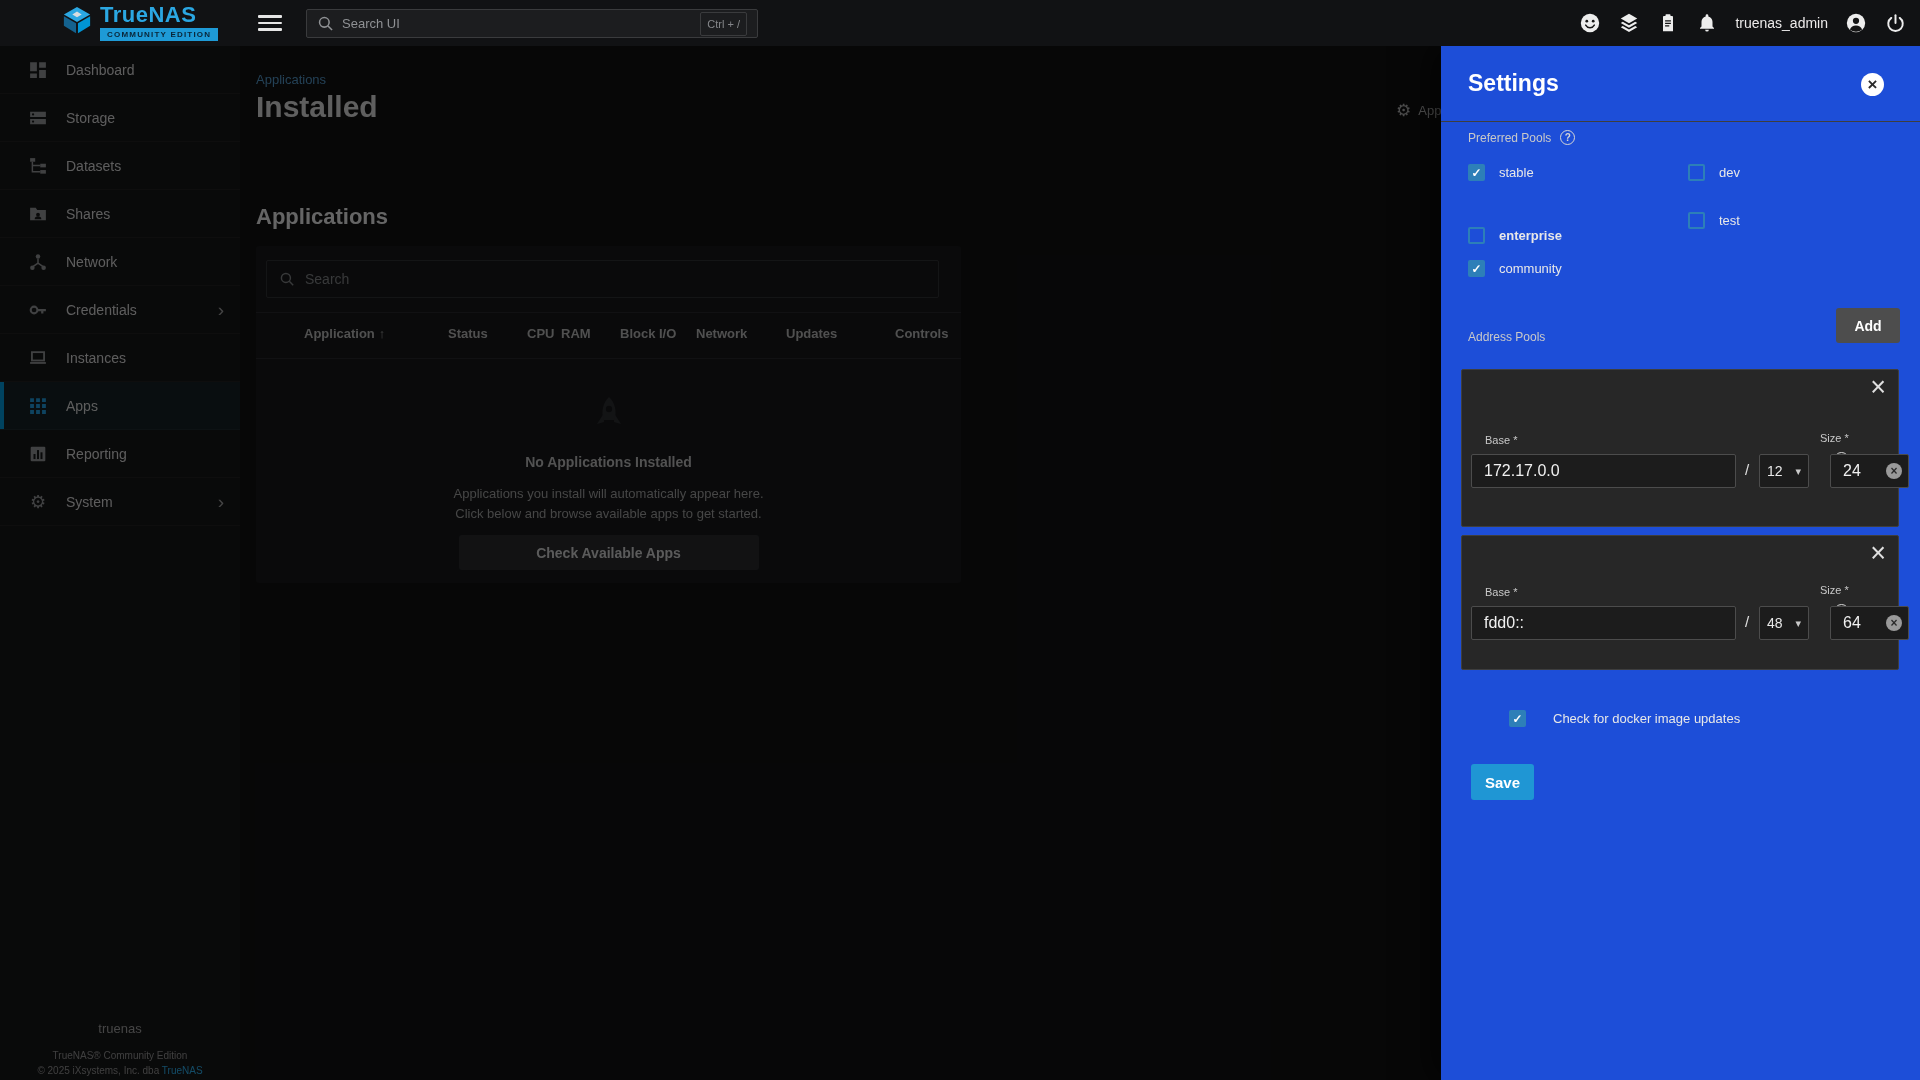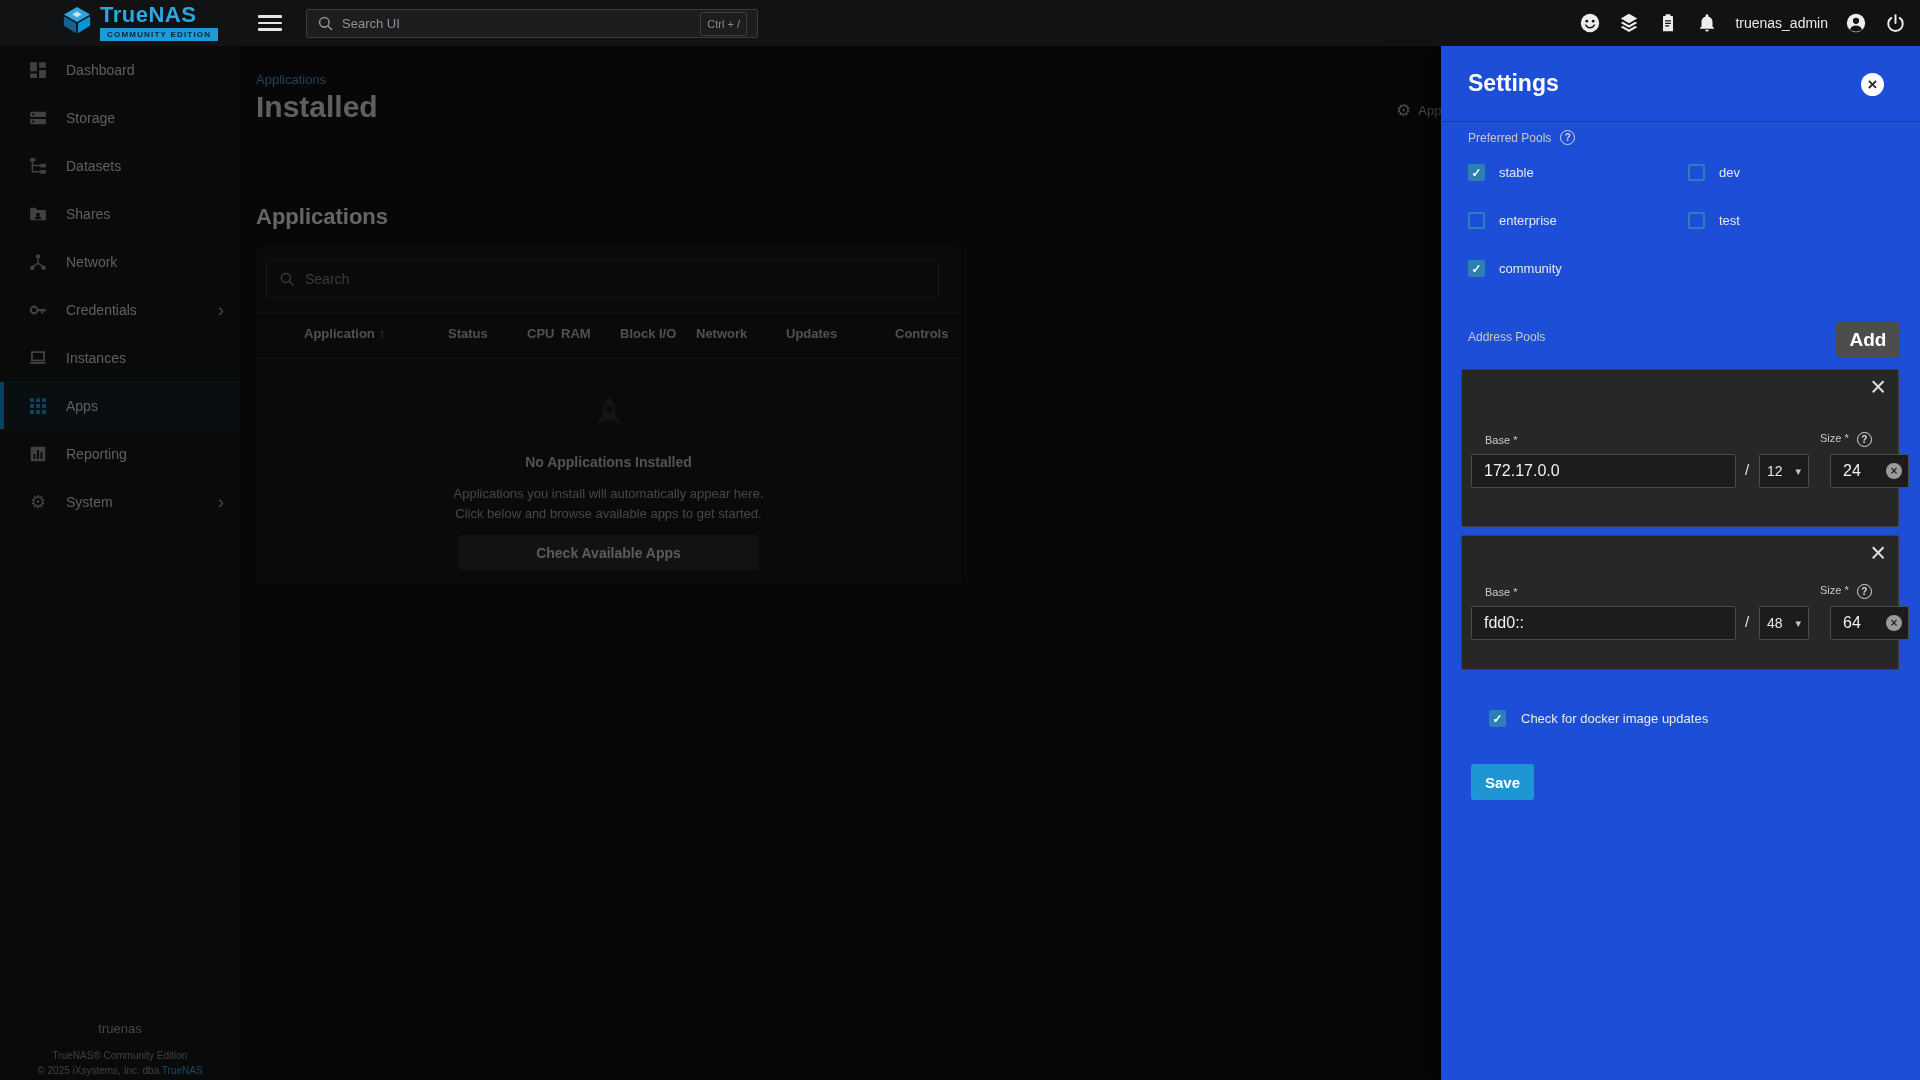--- a/index.html
+++ b/index.html
@@ -70,43 +70,43 @@
   .help-ic { width: 15px; height: 15px; border-radius: 50%; border: 1.5px solid #d6d6d6; color: #d6d6d6; font-size: 10px; font-weight: bold; display: inline-flex; align-items: center; justify-content: center; cursor: pointer; }
   .trains-label-row { position: absolute; left: 27px; top: 84px; display: flex; align-items: center; gap: 9px; }
 
   .train-row { position: absolute; display: flex; align-items: center; gap: 14px; cursor: pointer; }
   .cb { width: 17px; height: 17px; border: 2px solid #2d7fb8; border-radius: 2px; display: inline-flex; align-items: center; justify-content: center; flex: none; cursor: pointer; }
   .cb.checked { background: #2d7fb8; }
   .cb.checked::after { content: "✓"; color: #ffffff; font-size: 12px; font-weight: bold; line-height: 1; }
   .train-row .lbl, .docker-row .lbl { color: #e8e8e8; font-size: 13px; }
 
   .pools-label-row { position: absolute; left: 27px; top: 284px; display: flex; align-items: center; }
-  .add-btn { position: absolute; left: 395px; top: 276px; width: 64px; height: 35px; background: #4d4d4d; border-radius: 3px; color: #ffffff; font-size: 19px; font-weight: bold; display: flex; align-items: center; justify-content: center; cursor: pointer; }
+  .add-btn { position: absolute; left: 395px; top: 262px; width: 64px; height: 35px; background: #4d4d4d; border-radius: 3px; color: #ffffff; font-size: 14px; font-weight: bold; display: flex; align-items: center; justify-content: center; cursor: pointer; }
 
   .pool-card { position: absolute; left: 20px; width: 438px; height: 150px; background: #272727; border: 1px solid #3e3e3e; border-radius: 2px; }
   .pool-card.p0 { top: 323px; height: 158px; }
   .pool-card.p1 { top: 489px; height: 135px; }
   .pool-close { position: absolute; right: 12px; top: 4px; color: #e0e0e0; font-size: 27px; font-weight: normal; line-height: 1; cursor: pointer; }
   .pool-base-label { position: absolute; left: 23px; top: 64px; }
   .pool-card.p1 .pool-base-label { top: 50px; }
-  .pool-size-label { position: absolute; left: 358px; top: 62px; display: flex; align-items: flex-start; gap: 8px; }
+  .pool-size-label { position: absolute; left: 358px; top: 62px; display: flex; align-items: flex-end; gap: 8px; flex-direction: column; }
   .pool-card.p1 .pool-size-label { top: 48px; }
   .pool-inputs { position: absolute; left: 0; top: 84px; width: 100%; height: 34px; }
   .pool-card.p1 .pool-inputs { top: 70px; }
   .text-input { background: #1c1c1c; border: 1px solid #4c4c4c; border-radius: 2px; color: #f0f0f0; font-size: 16px; font-family: "Liberation Sans", sans-serif; padding: 0 12px; height: 34px; outline: none; }
   .base-input { position: absolute; left: 9px; top: 0; width: 265px; }
   .slash { position: absolute; left: 283px; top: 7px; color: #e0e0e0; font-size: 15px; }
   .prefix-select { position: absolute; left: 297px; top: 0; width: 50px; height: 34px; background: #1c1c1c; border: 1px solid #4c4c4c; border-radius: 2px; display: flex; align-items: center; justify-content: space-between; padding: 0 7px; cursor: pointer; }
   .prefix-select .val { color: #e8e8e8; font-size: 14px; }
   .prefix-select .caret { color: #c9c9c9; font-size: 11px; }
   .size-wrap { position: absolute; left: 368px; top: 0; width: 79px; }
   .size-input { width: 79px; padding-right: 28px; }
   .clear-ic { position: absolute; right: 7px; top: 9px; width: 16px; height: 16px; border-radius: 50%; background: #9a9a9a; color: #2b2b2b; font-size: 12px; font-weight: bold; display: flex; align-items: center; justify-content: center; line-height: 1; cursor: pointer; }
 
-  .docker-row { position: absolute; left: 16px; top: 664px; display: flex; align-items: center; gap: 15px; cursor: pointer; padding-left: 32px; }
+  .docker-row { position: absolute; left: 36px; top: 664px; display: flex; align-items: center; gap: 27px; cursor: pointer; padding-left: 32px; }
   .save-btn { position: absolute; left: 30px; top: 718px; width: 63px; height: 36px; background: #1f96d4; border-radius: 3px; color: #ffffff; font-size: 15px; font-weight: bold; display: flex; align-items: center; justify-content: center; cursor: pointer; }
 </style>
 </head>
 <body>
 
 <div id="app">
 
   <div class="topbar">
     <div class="brand">
       <svg width="30" height="32" viewBox="0 0 32 32">
@@ -346,21 +346,21 @@
     </div>
 
     <div class="train-row" style="left:27px; top:118px;">
       <span class="cb checked"></span>
       <span class="lbl">stable</span>
     </div>
     <div class="train-row" style="left:247px; top:118px;">
       <span class="cb"></span>
       <span class="lbl">dev</span>
     </div>
-    <div class="train-row" style="left:27px; top:166px;">
+    <div class="train-row" style="left:27px; top:181px;font-weight:bold;">
       <span class="cb"></span>
       <span class="lbl">enterprise</span>
     </div>
     <div class="train-row" style="left:247px; top:166px;">
       <span class="cb"></span>
       <span class="lbl">test</span>
     </div>
     <div class="train-row" style="left:27px; top:214px;">
       <span class="cb checked"></span>
       <span class="lbl">community</span>

